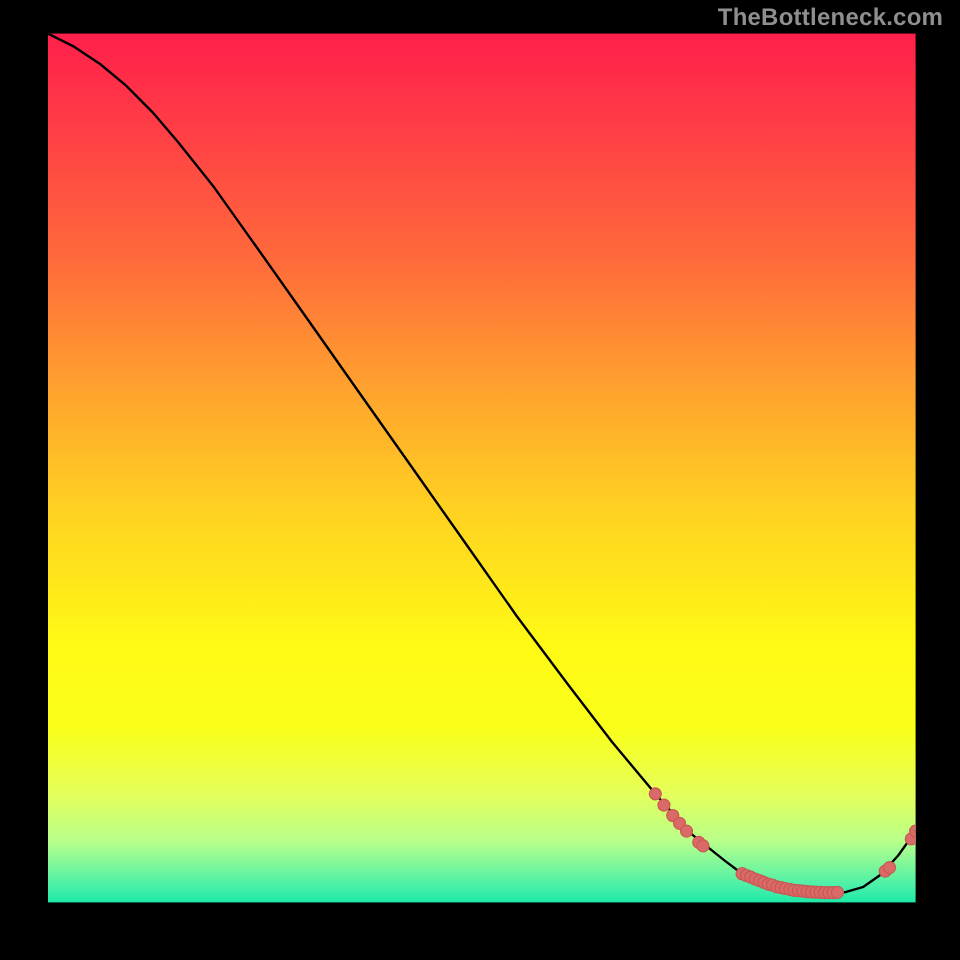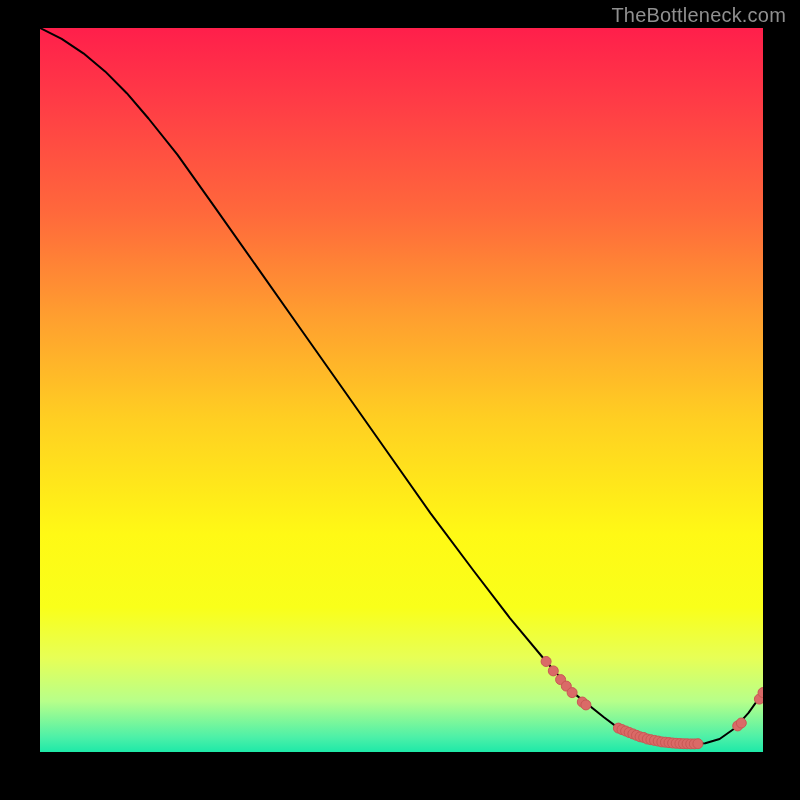--- a/index.html
+++ b/index.html
@@ -47,20 +47,21 @@
     height: 724px;
     pointer-events: none;
   }
   .attribution {
     position: absolute;
     top: 4px;
     right: 14px;
     color: #8f8f8f;
     font-size: 20px;
     letter-spacing: 0.2px;
+    font-weight: bold;
   }
 </style>
 </head>
 <body>
 
 <div class="stage">
 
   <div class="attribution">TheBottleneck.com</div>
 
   <div class="plot">

